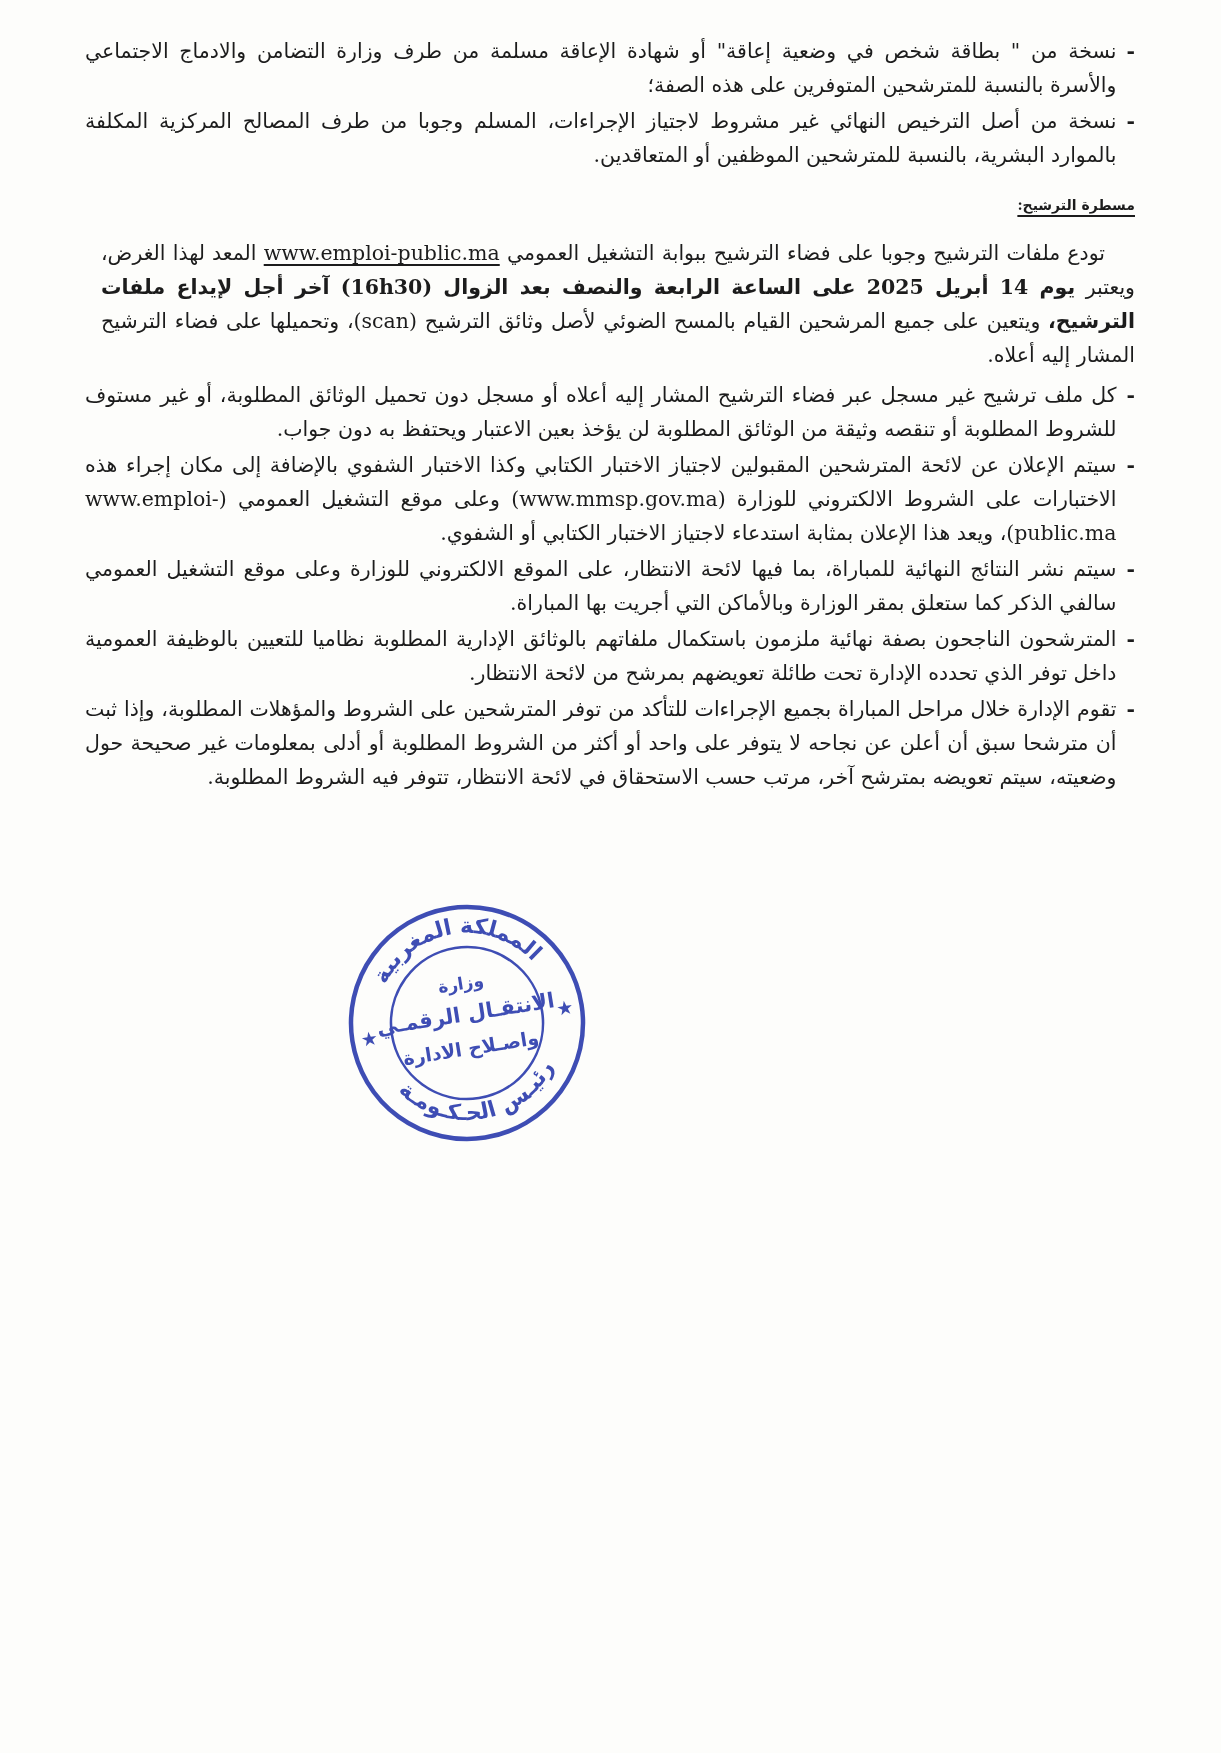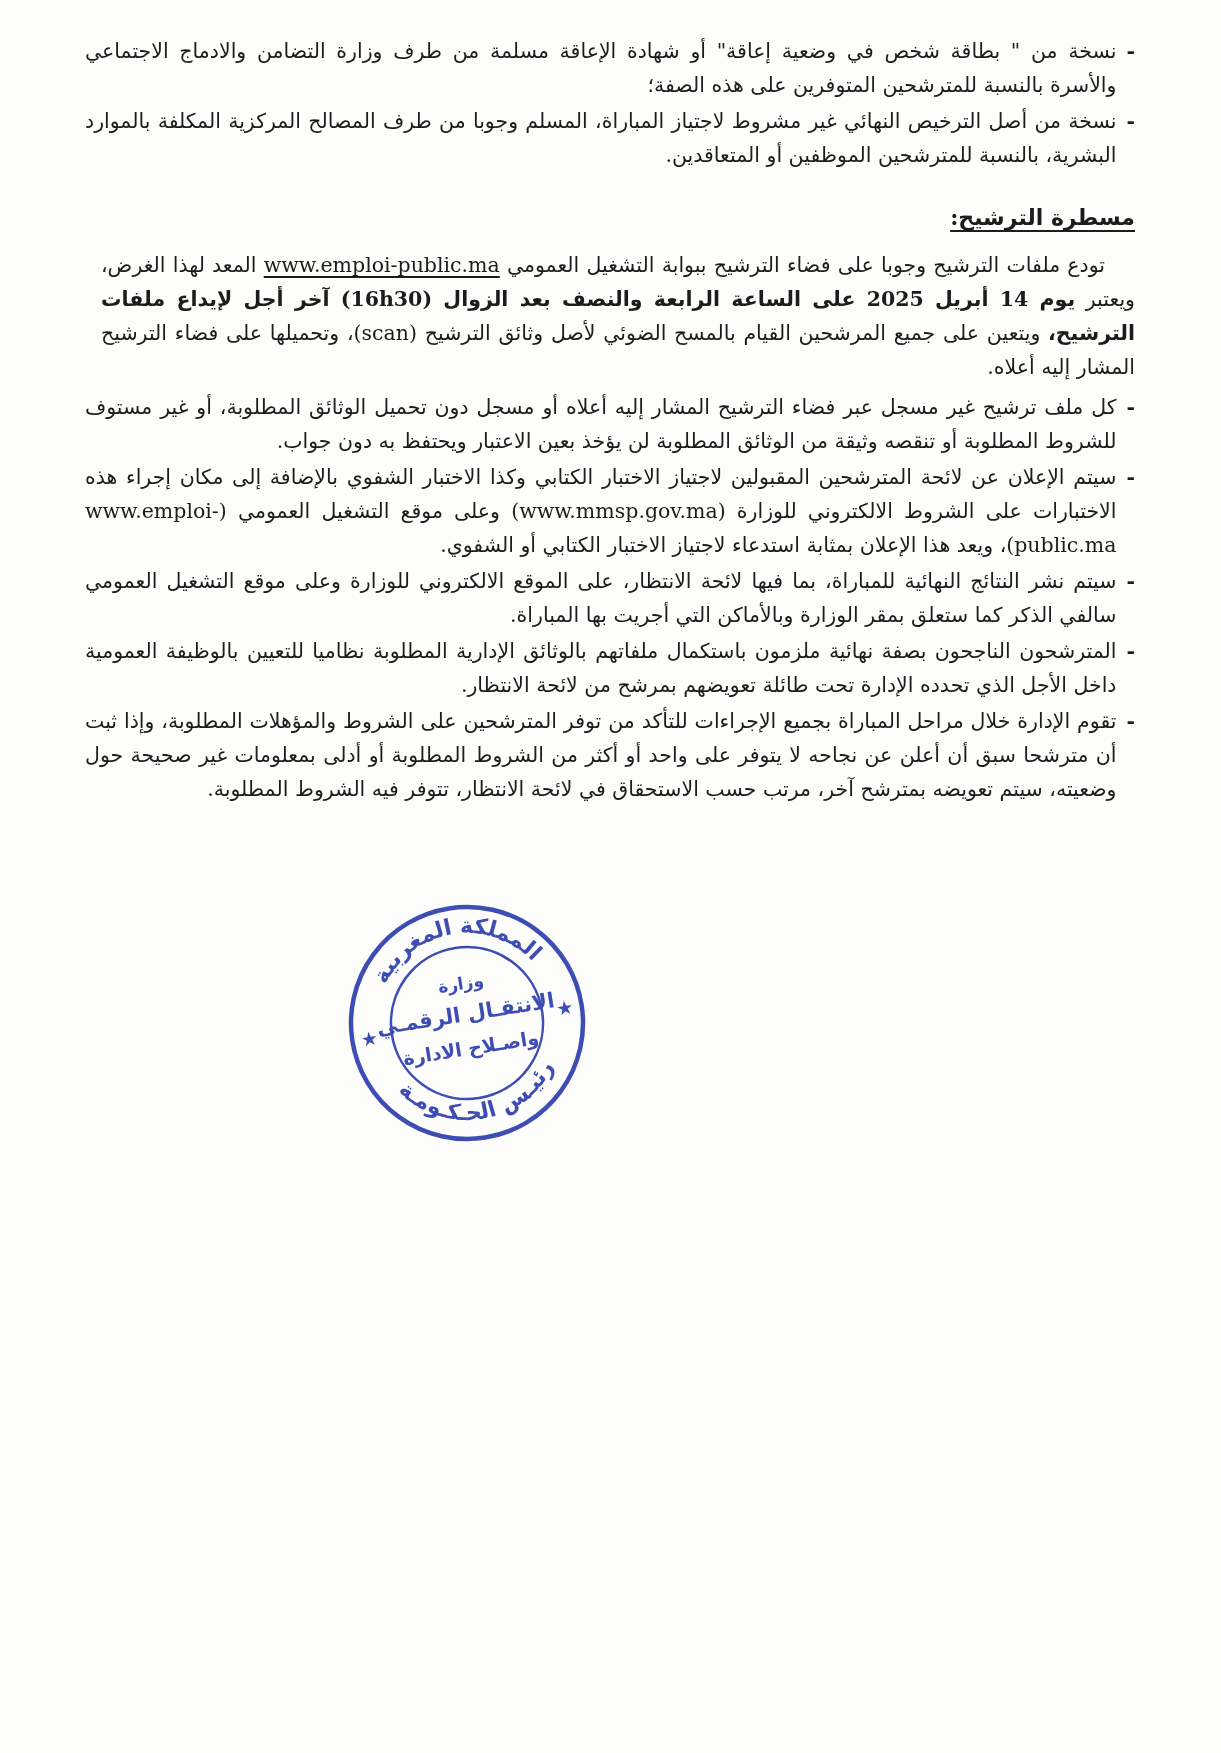--- a/index.html
+++ b/index.html
@@ -29,25 +29,25 @@
     margin-bottom:2px;
   }
   .dash{flex:0 0 auto;font-weight:700;}
   .btext{
     flex:1 1 auto;
     text-align:justify;
     text-justify:inter-word;
   }
   .heading{
     font-weight:700;
-    font-size:22px;
+    font-size:14px;
     text-decoration:underline;
     text-underline-offset:5px;
     text-decoration-thickness:2px;
-    margin:28px 0 14px 0;
+    margin:16px 0 14px 0;
   }
   .para{
     text-align:justify;
     text-justify:inter-word;
     text-indent:30px;
     margin:0 0 6px 16px;
   }
   .para .url{
     text-decoration:underline;
     text-underline-offset:4px;
@@ -73,21 +73,21 @@
 
   <div class="doc-content">
 
     <div class="intro-list">
       <div class="bullet">
         <span class="dash">-</span>
         <span class="btext">نسخة من " بطاقة شخص في وضعية إعاقة" أو شهادة الإعاقة مسلمة من طرف وزارة التضامن والادماج الاجتماعي والأسرة بالنسبة للمترشحين المتوفرين على هذه الصفة؛</span>
       </div>
       <div class="bullet">
         <span class="dash">-</span>
-        <span class="btext">نسخة من أصل الترخيص النهائي غير مشروط لاجتياز المباراة، المسلم وجوبا من طرف المصالح المركزية المكلفة بالموارد البشرية، بالنسبة للمترشحين الموظفين أو المتعاقدين.</span>
+        <span class="btext">نسخة من أصل الترخيص النهائي غير مشروط لاجتياز الإجراءات، المسلم وجوبا من طرف المصالح المركزية المكلفة بالموارد البشرية، بالنسبة للمترشحين الموظفين أو المتعاقدين.</span>
       </div>
     </div>
 
     <div class="heading">مسطرة الترشيح:</div>
 
     <p class="para"><span>تودع ملفات الترشيح وجوبا على فضاء الترشيح ببوابة التشغيل العمومي </span><span class="url">www.emploi-public.ma</span><span> المعد لهذا الغرض، ويعتبر </span><b>يوم 14 أبريل 2025 على الساعة الرابعة والنصف بعد الزوال (16h30) آخر أجل لإيداع ملفات الترشيح،</b><span> ويتعين على جميع المرشحين القيام بالمسح الضوئي لأصل وثائق الترشيح (scan)، وتحميلها على فضاء الترشيح المشار إليه أعلاه.</span></p>
 
 
     <div class="notes-list">
       <div class="bullet">
@@ -97,21 +97,21 @@
       <div class="bullet">
         <span class="dash">-</span>
         <span class="btext">سيتم الإعلان عن لائحة المترشحين المقبولين لاجتياز الاختبار الكتابي وكذا الاختبار الشفوي بالإضافة إلى مكان إجراء هذه الاختبارات على الشروط الالكتروني للوزارة (www.mmsp.gov.ma) وعلى موقع التشغيل العمومي (www.emploi-public.ma)، ويعد هذا الإعلان بمثابة استدعاء لاجتياز الاختبار الكتابي أو الشفوي.</span>
       </div>
       <div class="bullet">
         <span class="dash">-</span>
         <span class="btext">سيتم نشر النتائج النهائية للمباراة، بما فيها لائحة الانتظار، على الموقع الالكتروني للوزارة وعلى موقع التشغيل العمومي سالفي الذكر كما ستعلق بمقر الوزارة وبالأماكن التي أجريت بها المباراة.</span>
       </div>
       <div class="bullet">
         <span class="dash">-</span>
-        <span class="btext">المترشحون الناجحون بصفة نهائية ملزمون باستكمال ملفاتهم بالوثائق الإدارية المطلوبة نظاميا للتعيين بالوظيفة العمومية داخل الأجل الذي تحدده الإدارة تحت طائلة تعويضهم بمرشح من لائحة الانتظار.</span>
+        <span class="btext">المترشحون الناجحون بصفة نهائية ملزمون باستكمال ملفاتهم بالوثائق الإدارية المطلوبة نظاميا للتعيين بالوظيفة العمومية داخل توفر الذي تحدده الإدارة تحت طائلة تعويضهم بمرشح من لائحة الانتظار.</span>
       </div>
       <div class="bullet">
         <span class="dash">-</span>
         <span class="btext">تقوم الإدارة خلال مراحل المباراة بجميع الإجراءات للتأكد من توفر المترشحين على الشروط والمؤهلات المطلوبة، وإذا ثبت أن مترشحا سبق أن أعلن عن نجاحه لا يتوفر على واحد أو أكثر من الشروط المطلوبة أو أدلى بمعلومات غير صحيحة حول وضعيته، سيتم تعويضه بمترشح آخر، مرتب حسب الاستحقاق في لائحة الانتظار، تتوفر فيه الشروط المطلوبة.</span>
       </div>
     </div>
 
   </div>
 
   <div class="stamp-wrap">

